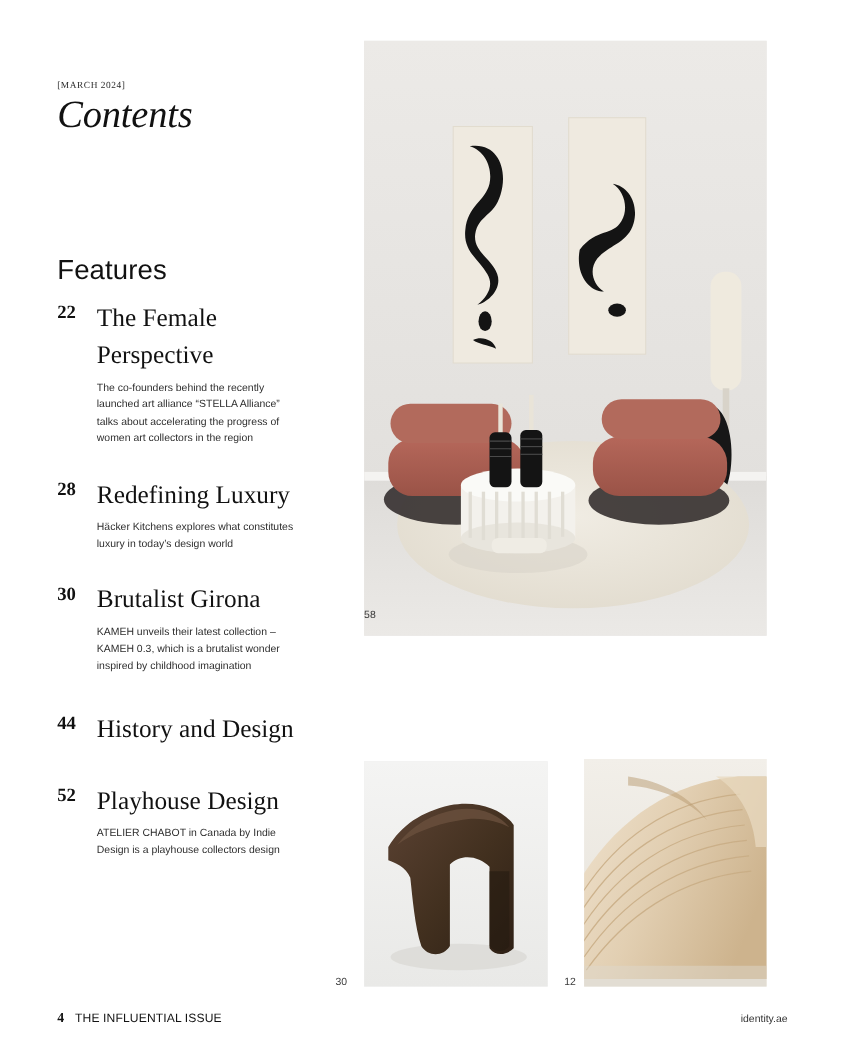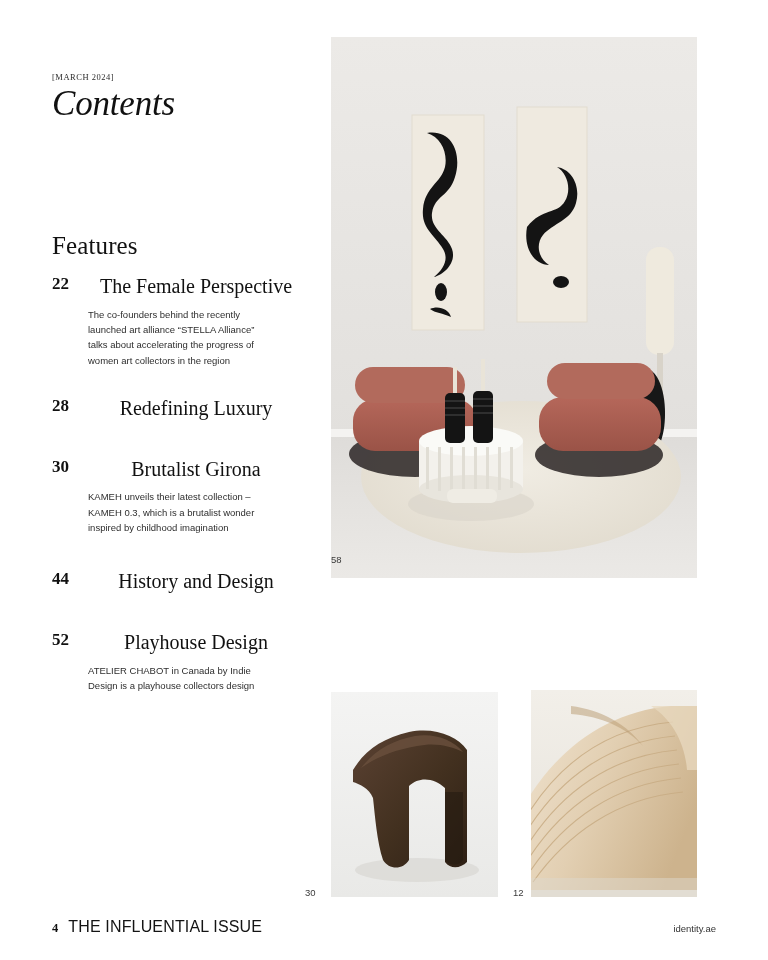--- a/index.html
+++ b/index.html
@@ -46,21 +46,21 @@
     letter-spacing: -0.005em;
     color: #111;
     margin: 0;
     line-height: 1.05;
   }
 
   .features-heading {
     position: absolute;
     left: 52px;
     top: 232px;
-    font-family: Liberation Serif, serif;
+    font-family: Liberation Sans, sans-serif;
     font-size: 25px;
     font-weight: 400;
     color: #111;
     letter-spacing: 0.005em;
   }
 
   .toc-list {
     position: absolute;
     left: 52px;
     top: 272px;
@@ -83,26 +83,25 @@
     padding-top: 1px;
     line-height: 1.35;
   }
 
   .toc-body {
     flex: 1 1 auto;
   }
 
   .toc-title {
     font-family: "Liberation Serif", serif;
-    font-size: 20px;
+    font-size: 23px;
     font-weight: 400;
     color: #111;
     line-height: 1.48;
     margin: 0 0 5px 0;
-    text-align: center;
   }
 
   .toc-desc {
     font-family: "Liberation Sans", sans-serif;
     font-size: 9.5px;
     line-height: 1.62;
     color: #2e2e2e;
     margin: 0;
     max-width: 182px;
   }
@@ -168,21 +167,21 @@
 
   .footer-pagenum {
     font-family: "Liberation Serif", serif;
     font-size: 12.5px;
     font-weight: 700;
     color: #111;
   }
 
   .footer-issue {
     font-family: "Liberation Sans", sans-serif;
-    font-size: 16px;
+    font-size: 11px;
     letter-spacing: 0.01em;
     color: #141414;
   }
 
   .footer-site {
     font-family: "Liberation Sans", sans-serif;
     font-size: 9.5px;
     color: #333;
   }
 
@@ -207,20 +206,21 @@
       <div class="toc-body">
         <div class="toc-title">The Female Perspective</div>
         <p class="toc-desc">The co-founders behind the recently launched art alliance “STELLA Alliance” talks about accelerating the progress of women art collectors in the region</p>
       </div>
     </div>
 
     <div class="toc-item">
       <div class="toc-page">28</div>
       <div class="toc-body">
         <div class="toc-title">Redefining Luxury</div>
+        <p class="toc-desc">Häcker Kitchens explores what constitutes luxury in today’s design world</p>
       </div>
     </div>
 
     <div class="toc-item">
       <div class="toc-page">30</div>
       <div class="toc-body">
         <div class="toc-title">Brutalist Girona</div>
         <p class="toc-desc">KAMEH unveils their latest collection – KAMEH 0.3, which is a brutalist wonder inspired by childhood imagination</p>
       </div>
     </div>

